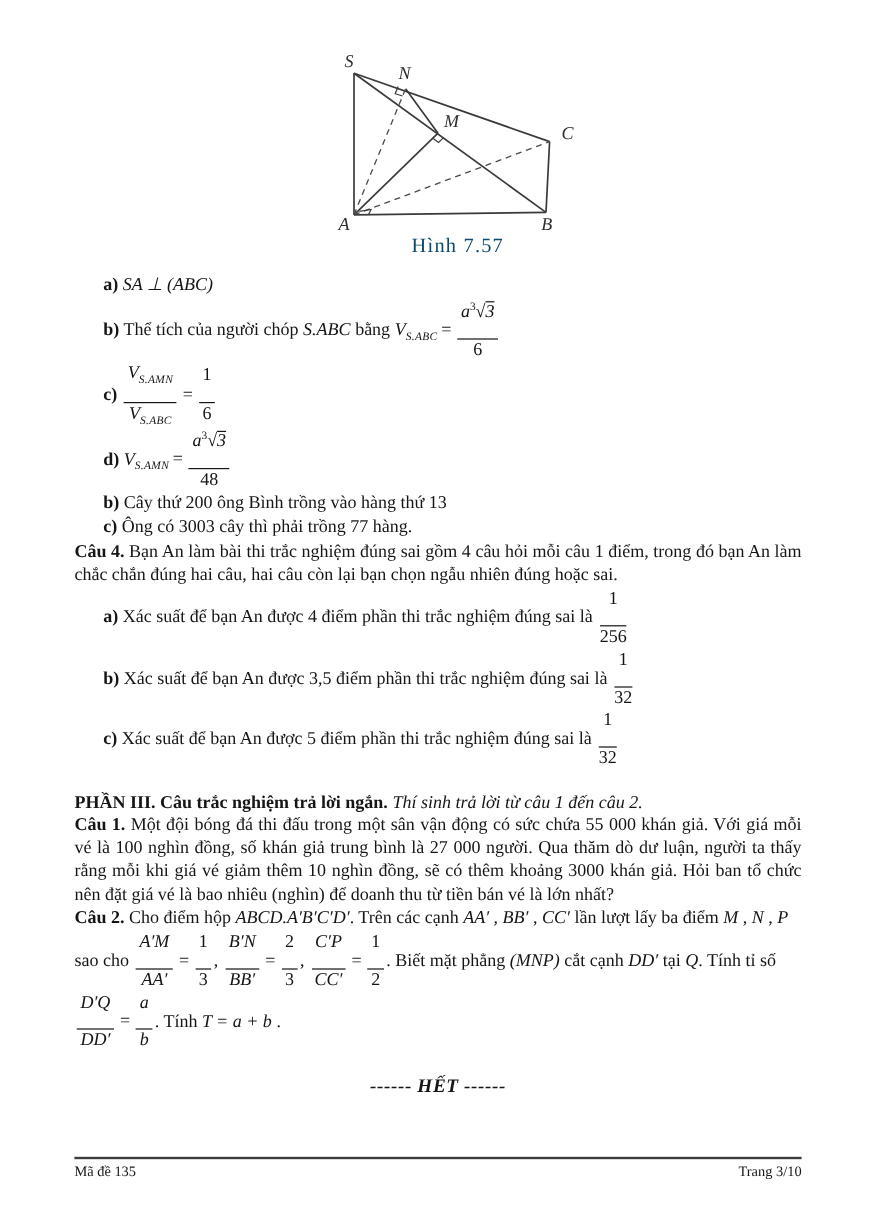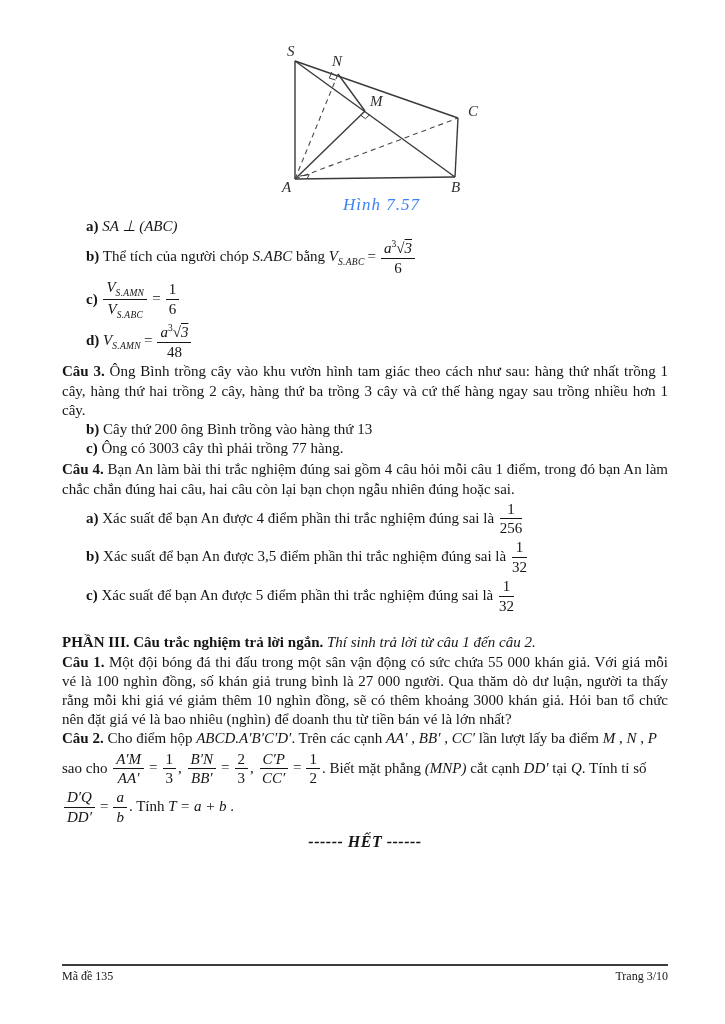--- a/index.html
+++ b/index.html
@@ -2,43 +2,43 @@
 <html><head>
 <meta charset="utf-8">
 <style>
   html,body{margin:0;padding:0;background:#fff;}
   .page{position:relative;width:725px;height:1024px;background:#ffffff;
         font-family:"Liberation Serif", serif;font-size:15px;color:#151515;
         line-height:1.28;overflow:hidden;}
   .content{padding:0 57px 0 62px;}
   
   .figure-block{margin:42px 0 0 212px;width:215px;text-align:center;}
-  .fig-caption{font-style:italic;font-size:17px;color:#3b82f6;margin-top:0;letter-spacing:1px;}
+  .fig-caption{font-size:17px;color:#0c4a6e;margin-top:0;letter-spacing:1px;}
   svg{display:block;}
   .flbl{font-family:"Liberation Serif", serif;font-style:italic;font-size:15px;fill:#2e2e2e;}
   
   .para{margin:0;text-align:justify;}
   .item{text-indent:24px;text-align:justify;}
   .qt{font-weight:bold;}
   .mi{font-style:italic;}
   .msub{font-size:9.5px;font-style:italic;letter-spacing:.3px;}
   .mexp{font-size:9.5px;font-style:normal;}
   .rad{text-decoration:overline;font-style:italic;}
   .sq{font-style:normal;}
   .eq{padding:0 3px;}
   .frac{display:inline-block;vertical-align:middle;text-align:center;line-height:1.12;margin:0 2px;text-indent:0;}
-  .frac>.num{display:block;border-bottom:1px solid #151515;padding:0 3px 1px;}
+  .frac>.num{display:block;border-bottom:1px solid #151515;padding:0 3px 13px;}
   .frac>.den{display:block;padding-top:1px;}
   .frac.it{font-style:italic;}
   .fr-row{margin:2px 0;}
-  .mt-a{margin-top:1px;}
+  .mt-a{margin-top:13px;}
   .mt-s{margin-top:3px;}
   .cau{margin-top:2px;}
   .phan{margin-top:19px;}
-  .end-marker{text-align:center;font-weight:bold;font-style:italic;font-size:16px;margin-top:6px;letter-spacing:.5px;}
+  .end-marker{text-align:center;font-weight:bold;font-style:italic;font-size:16px;margin-top:20px;letter-spacing:.5px;}
   .footer{position:absolute;left:62px;width:606px;top:964px;border-top:2px solid #3c3c3c;
           padding-top:3px;display:flex;justify-content:space-between;font-size:12px;}
 </style>
 </head>
 <body>
 
 <div class="page">
   <div class="content">
 
     <div class="figure-block">
@@ -84,24 +84,20 @@
     <div class="item fr-row">
       <b class="qt">c)</b>
       <span class="frac"><span class="num"><span class="mi">V</span><sub class="msub">S.AMN</sub></span><span class="den"><span class="mi">V</span><sub class="msub">S.ABC</sub></span></span><span class="eq">=</span><span class="frac"><span class="num">1</span><span class="den">6</span></span>
     </div>
 
     <div class="item fr-row">
       <b class="qt">d)</b>
       <span class="mi">V</span><sub class="msub">S.AMN</sub><span class="eq">=</span><span class="frac"><span class="num"><span class="mi">a</span><sup class="mexp">3</sup><span class="sq">√</span><span class="rad">3</span></span><span class="den">48</span></span>
     </div>
 
-    <p class="para cau">
-      <b class="qt">Câu 3.</b>
-      <span>Ông Bình trồng cây vào khu vườn hình tam giác theo cách như sau: hàng thứ nhất trồng 1 cây, hàng thứ hai trồng 2 cây, hàng thứ ba trồng 3 cây và cứ thế hàng ngay sau trồng nhiều hơn 1 cây.</span>
-    </p>
     <div class="item">
       <b class="qt">b)</b>
       <span>Cây thứ 200 ông Bình trồng vào hàng thứ 13</span>
     </div>
     <div class="item">
       <b class="qt">c)</b>
       <span>Ông có 3003 cây thì phải trồng 77 hàng.</span>
     </div>
 
     <p class="para cau">

